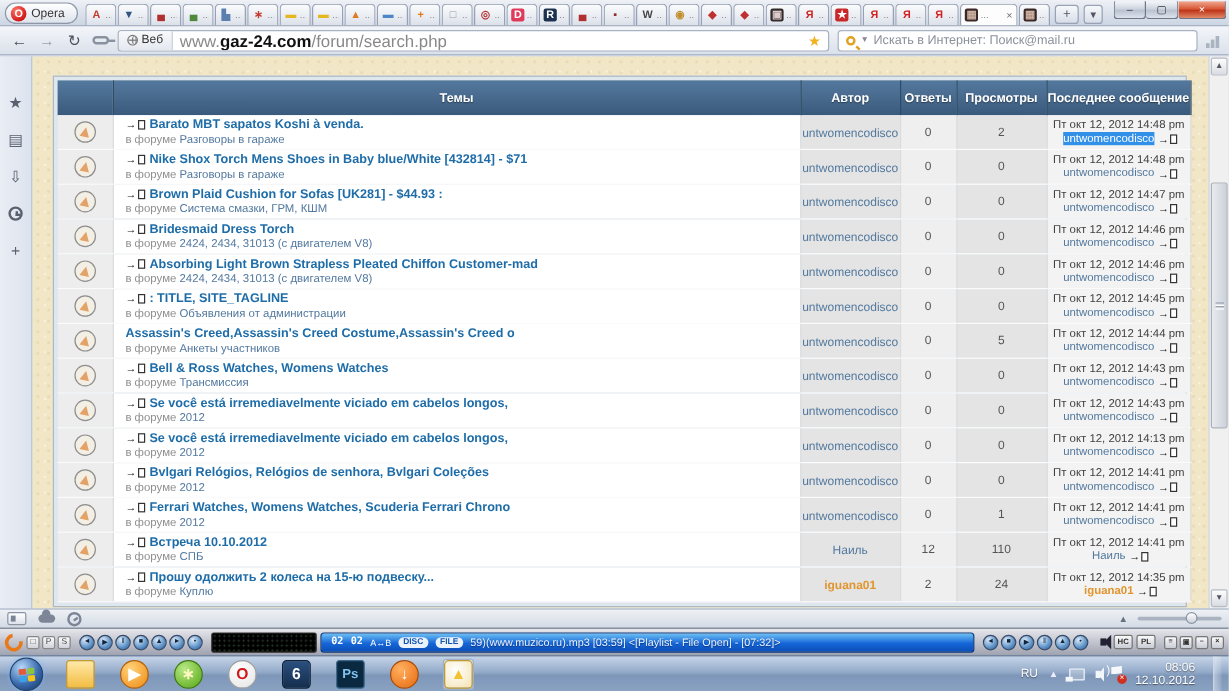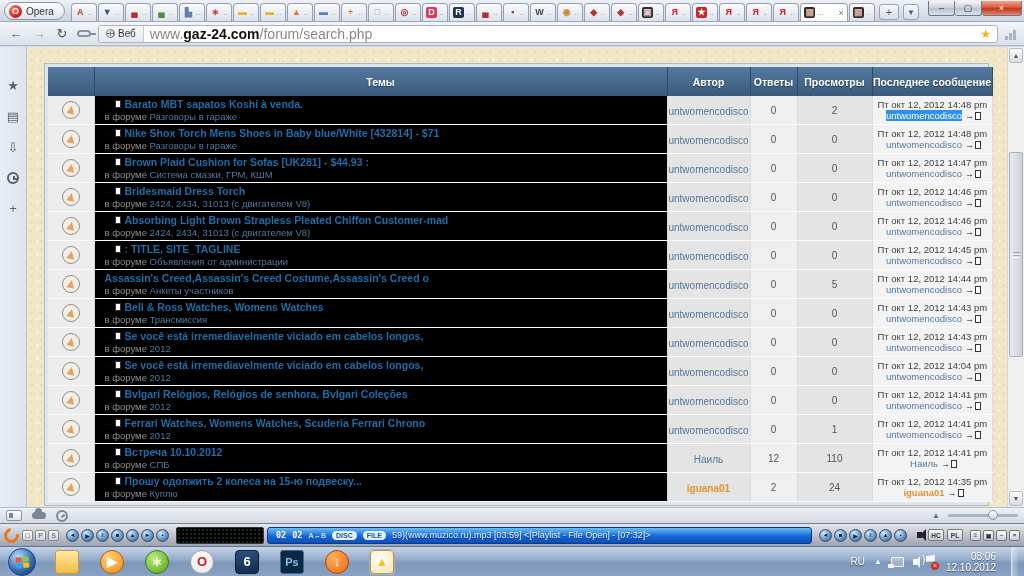--- a/index.html
+++ b/index.html
@@ -85,21 +85,21 @@
   .heading { margin:13px 0 0 18px; font-size:11.5px; font-weight:bold; color:#4b4335; }
 
   .tablewrap { margin:16px 18px 0 17px; background:#dfe7ee; border:1px solid #aeb8c2; padding:3px; }
   table.forum { width:100%; border-collapse:collapse; table-layout:fixed; }
   .forum th { height:29px; background:linear-gradient(#54799e,#3a5a7c);
     color:#fff; font-size:10.5px; font-weight:bold; text-align:center;
     border-right:1px solid #2e4c68; text-shadow:0 1px 1px rgba(0,0,0,.4); }
   .forum td { height:28px; border-bottom:1px solid #fbfbfb; border-right:1px solid #dcdcdc;
     vertical-align:middle; overflow:hidden; }
   td.c-icon { background:#ededed; }
-  td.c-topic { background:#000000; padding:2px 4px 2px 10px; }
+  td.c-topic { background:#ffffff; padding:2px 4px 2px 10px; }
   td.c-author { background:#e4e4e4; text-align:center; }
   td.c-replies { background:#efefef; text-align:center; }
   td.c-views { background:#e4e4e4; text-align:center; }
   td.c-last { background:#f3f3f3; padding:2px 2px 2px 5px; }
   .ticon { width:18px; height:18px; margin:0 auto; border-radius:50%; background:#f4efe4;
     border:1px solid #8f8f8f; display:flex; align-items:center; justify-content:center; }
   .ticon::before { content:""; width:0; height:0; border-left:4px solid transparent;
     border-right:4px solid transparent; border-bottom:8px solid #e2a268; transform:rotate(12deg); }
   .t1 { display:flex; align-items:center; gap:4px; white-space:nowrap; overflow:hidden; }
   a.title { font-size:10.5px; font-weight:bold; color:#1f6da8; white-space:nowrap; }
@@ -385,20 +385,25 @@
     <span class="navico">↻</span>
     <span class="keyico"></span>
     <div class="addr">
       <span class="addr-badge">
         <span class="globe"></span>
         <span>Веб</span>
       </span>
       <span class="url"><span>www.</span><b>gaz-24.com</b><span>/forum/search.php</span></span>
       <span class="star">★</span>
     </div>
+    <div class="search">
+      <span class="mag"></span>
+      <span class="dd">▼</span>
+      <span class="search-text">Искать в Интернет: Поиск@mail.ru</span>
+    </div>
     <span class="bars">
         <i style="height:4px"></i>
         <i style="height:7px"></i>
         <i style="height:10px"></i>
       </span>
   </div>
 
   <div class="main">
     <div class="sidepanel">
       <span class="sp-ico">★</span>
@@ -672,21 +677,21 @@
                       <span class="pg"></span>
                     </span>
         <a class="title">Se você está irremediavelmente viciado em cabelos longos,</a>
       </div>
       <div class="t2"><span>в форуме</span> <a>2012</a></div>
     </td>
     <td class="c-author"><a>untwomencodisco</a></td>
     <td class="c-replies cnt">0</td>
     <td class="c-views cnt">0</td>
     <td class="c-last">
-      <div class="lc-date">Пт окт 12, 2012 14:04 pm</div>
+      <div class="lc-date">Пт окт 12, 2012 14:13 pm</div>
       <div class="lc-user">
                     <a>untwomencodisco</a>
                     <span class="jump">
                       <span class="pg"></span>
                     </span>
                   </div>
     </td>
   </tr>
               <tr>
     <td class="c-icon">

